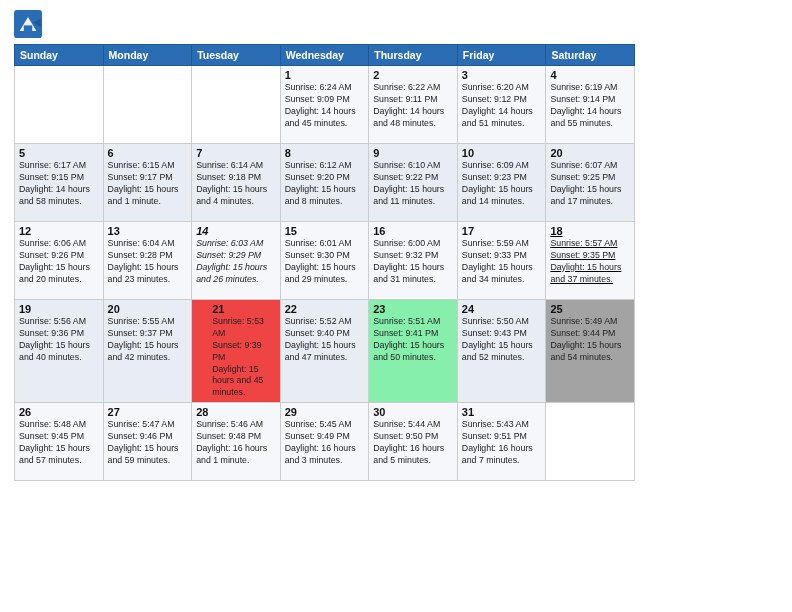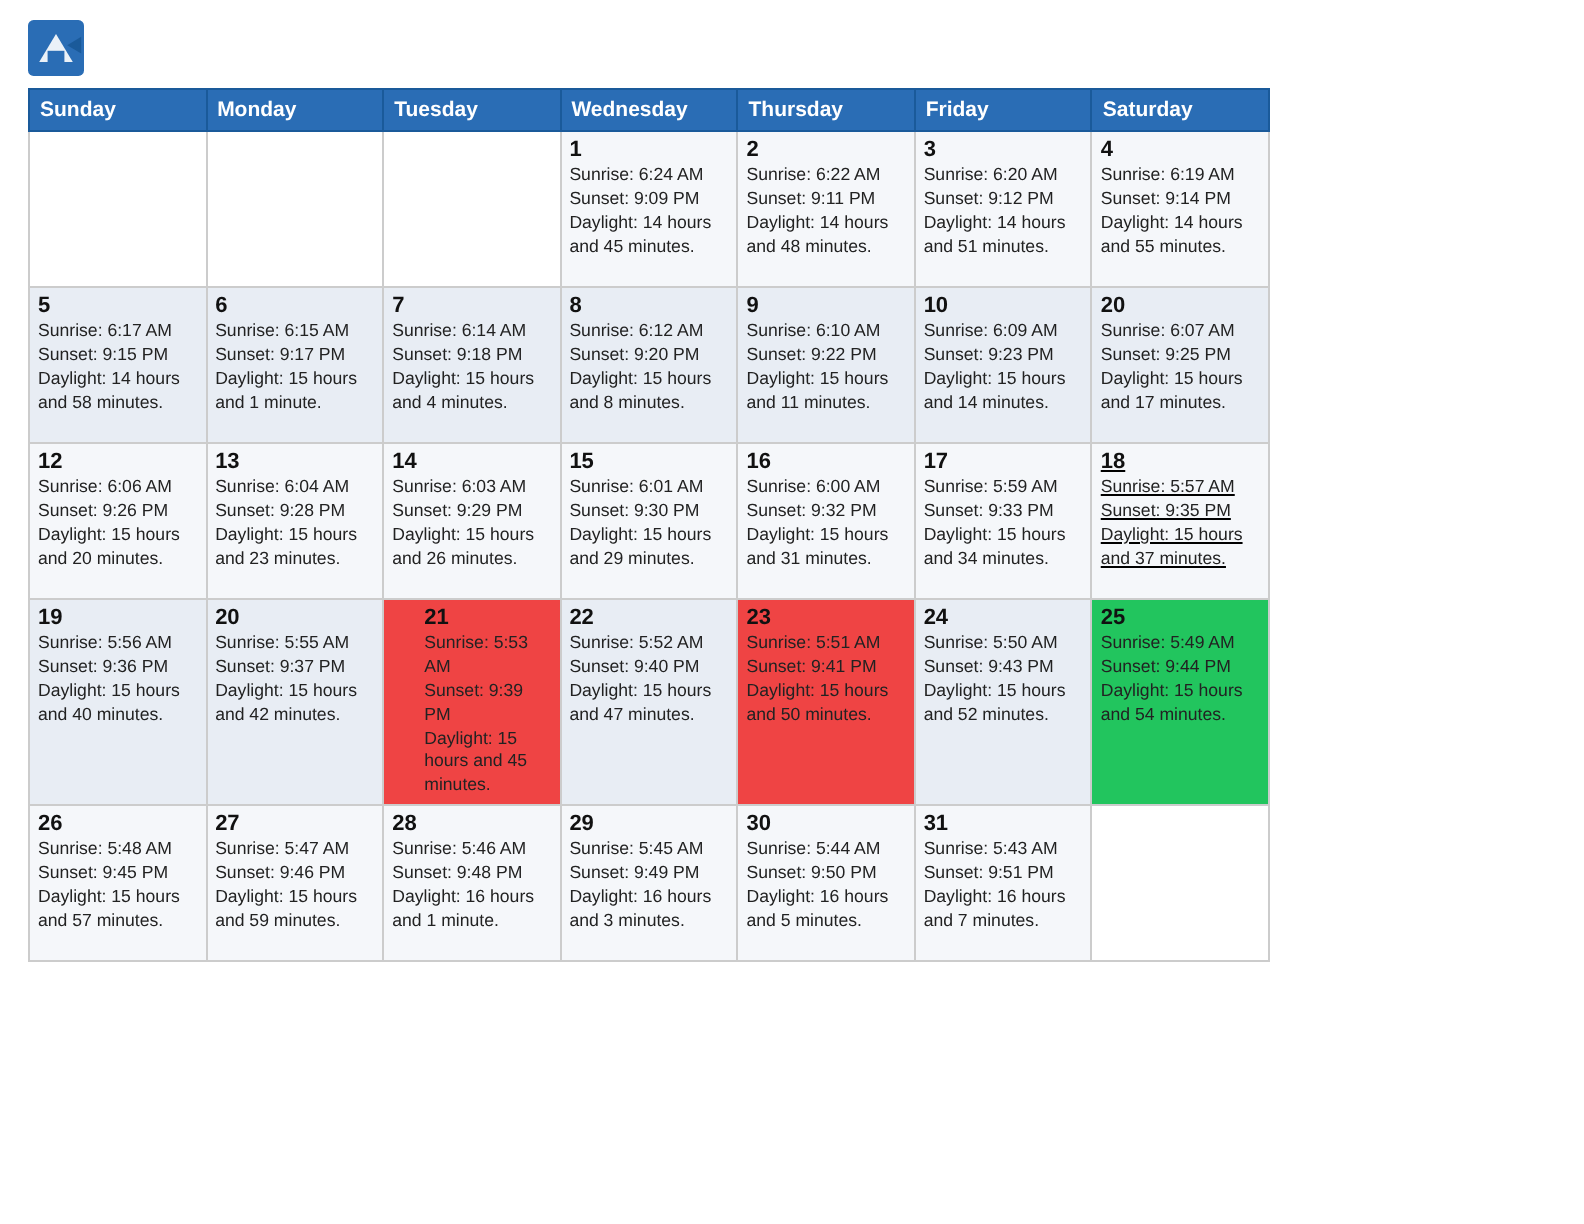--- a/index.html
+++ b/index.html
@@ -181,21 +181,21 @@
         </tr>
         <tr>
           <td style="background: rgb(245, 247, 250);">
             <span class="day-num">12</span>
             <div class="day-detail">Sunrise: 6:06 AM<br>Sunset: 9:26 PM<br>Daylight: 15 hours and 20 minutes.</div>
           </td>
           <td style="background: rgb(245, 247, 250);">
             <span class="day-num">13</span>
             <div class="day-detail">Sunrise: 6:04 AM<br>Sunset: 9:28 PM<br>Daylight: 15 hours and 23 minutes.</div>
           </td>
-          <td style="background: rgb(245, 247, 250);">
+          <td style="background: rgb(245, 247, 250); font-style: italic;">
             <span class="day-num">14</span>
             <div class="day-detail">Sunrise: 6:03 AM<br>Sunset: 9:29 PM<br>Daylight: 15 hours and 26 minutes.</div>
           </td>
           <td style="background: rgb(245, 247, 250);">
             <span class="day-num">15</span>
             <div class="day-detail">Sunrise: 6:01 AM<br>Sunset: 9:30 PM<br>Daylight: 15 hours and 29 minutes.</div>
           </td>
           <td style="background: rgb(245, 247, 250);">
             <span class="day-num">16</span>
             <div class="day-detail">Sunrise: 6:00 AM<br>Sunset: 9:32 PM<br>Daylight: 15 hours and 31 minutes.</div>
@@ -219,29 +219,29 @@
             <div class="day-detail">Sunrise: 5:55 AM<br>Sunset: 9:37 PM<br>Daylight: 15 hours and 42 minutes.</div>
           </td>
           <td style="background: #ef4444; padding-left: 20px;">
             <span class="day-num">21</span>
             <div class="day-detail">Sunrise: 5:53 AM<br>Sunset: 9:39 PM<br>Daylight: 15 hours and 45 minutes.</div>
           </td>
           <td style="background: rgb(232, 237, 244);">
             <span class="day-num">22</span>
             <div class="day-detail">Sunrise: 5:52 AM<br>Sunset: 9:40 PM<br>Daylight: 15 hours and 47 minutes.</div>
           </td>
-          <td style="background: #ef4444;">
+          <td style="background: #86efac;">
             <span class="day-num">23</span>
             <div class="day-detail">Sunrise: 5:51 AM<br>Sunset: 9:41 PM<br>Daylight: 15 hours and 50 minutes.</div>
           </td>
           <td style="background: rgb(232, 237, 244);">
             <span class="day-num">24</span>
             <div class="day-detail">Sunrise: 5:50 AM<br>Sunset: 9:43 PM<br>Daylight: 15 hours and 52 minutes.</div>
           </td>
-          <td style="background: #22c55e;">
+          <td style="background: #a3a3a3;">
             <span class="day-num">25</span>
             <div class="day-detail">Sunrise: 5:49 AM<br>Sunset: 9:44 PM<br>Daylight: 15 hours and 54 minutes.</div>
           </td>
         </tr>
         <tr>
           <td style="background: rgb(245, 247, 250);">
             <span class="day-num">26</span>
             <div class="day-detail">Sunrise: 5:48 AM<br>Sunset: 9:45 PM<br>Daylight: 15 hours and 57 minutes.</div>
           </td>
           <td style="background: rgb(245, 247, 250);">

